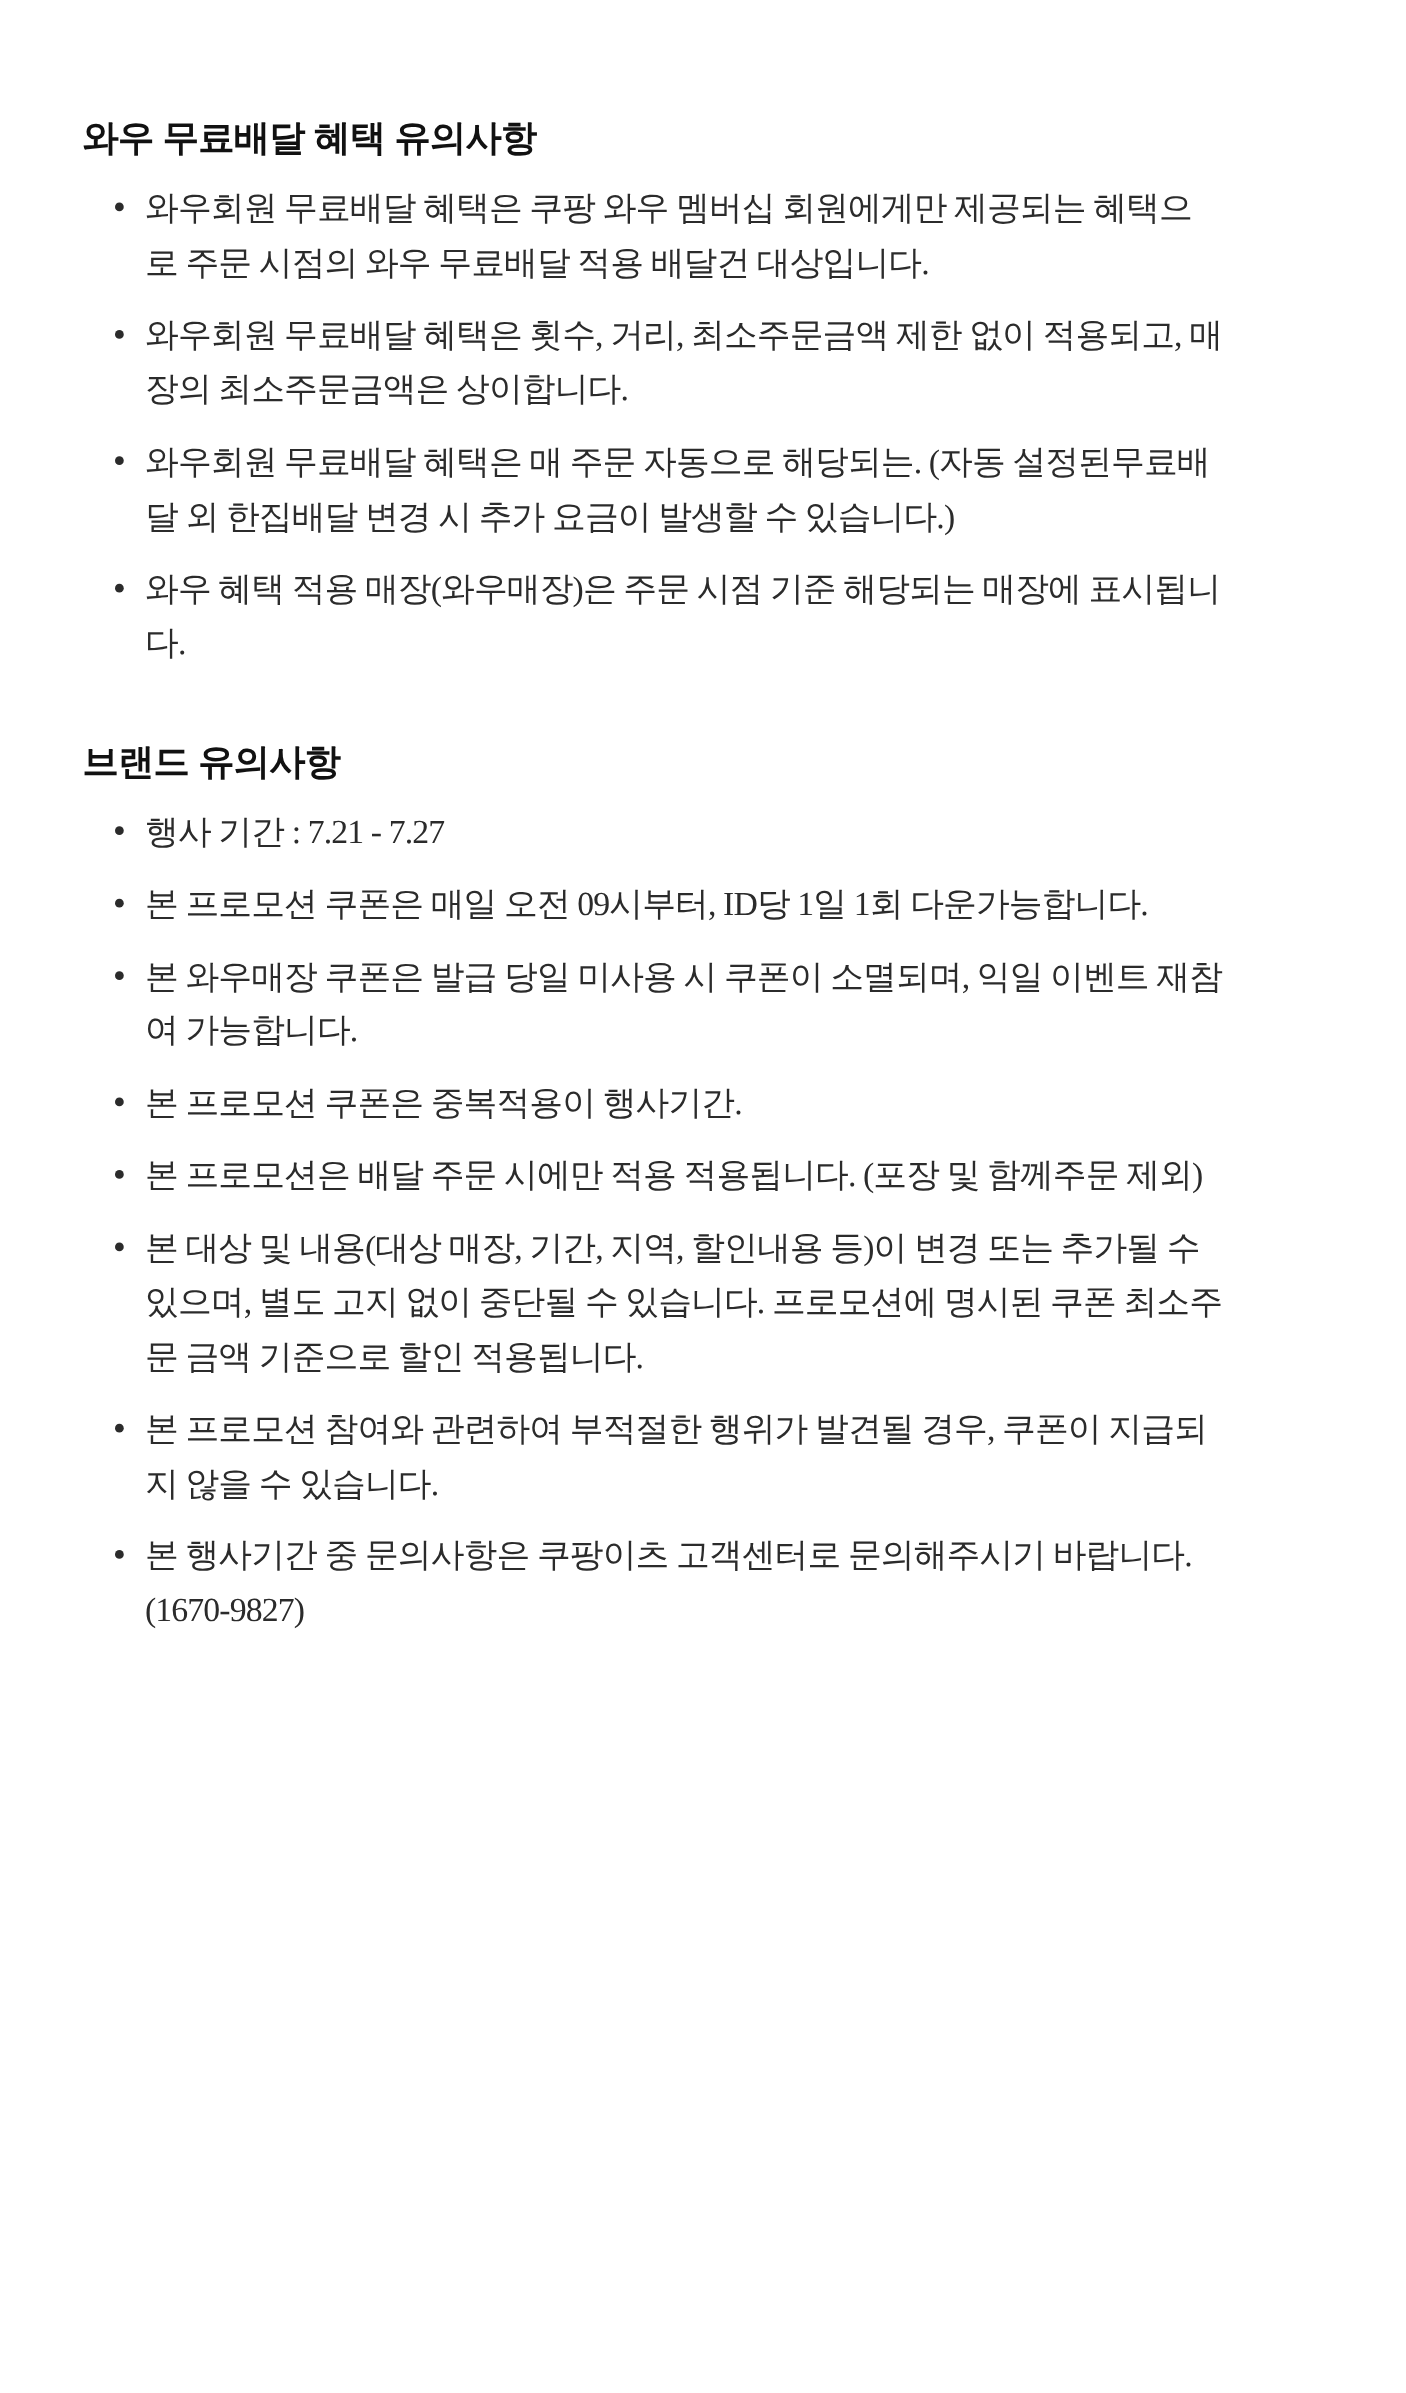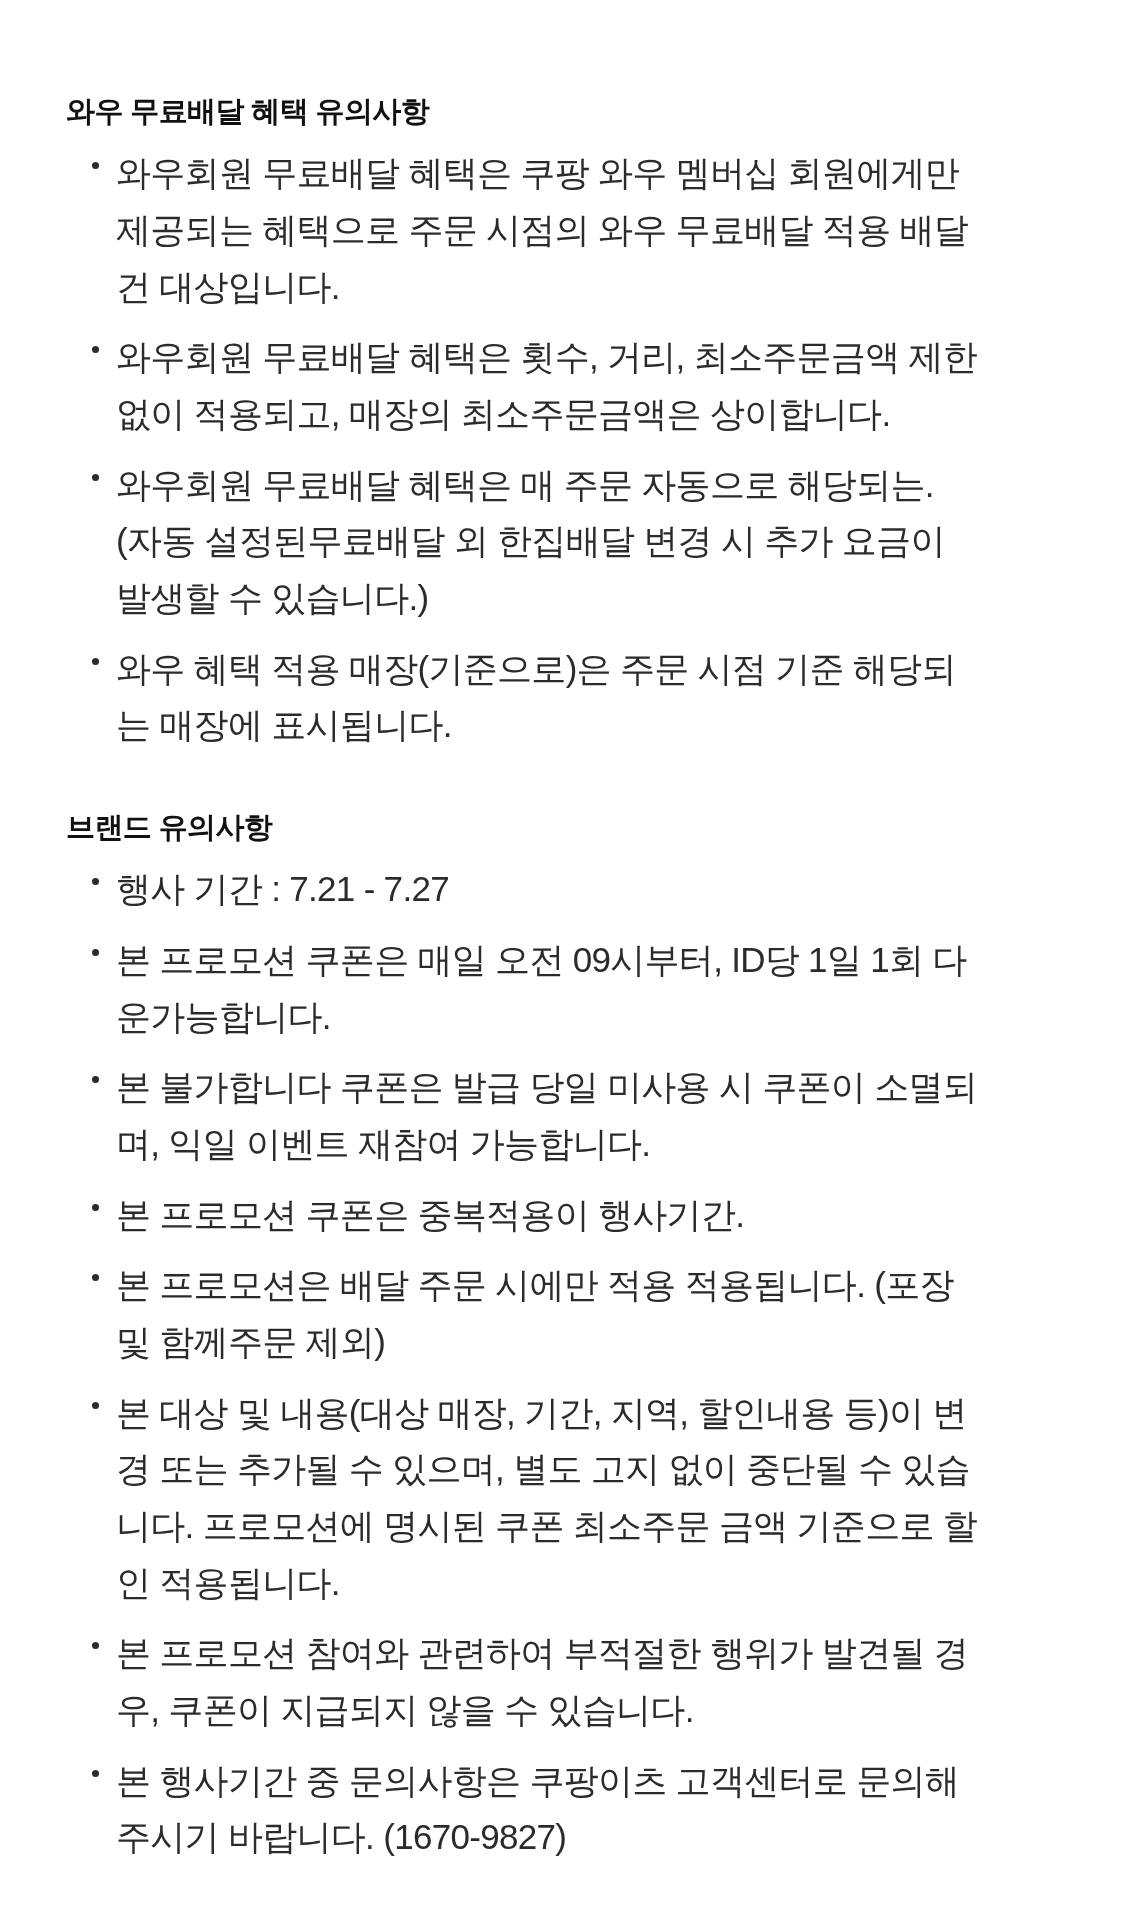--- a/index.html
+++ b/index.html
@@ -37,26 +37,27 @@
   }
   ul.notice-list {
     list-style: none;
     margin: 0;
     padding: 0;
   }
   ul.notice-list > li {
     position: relative;
     padding-left: 50px;
     margin-bottom: 14px;
-    font-size: 35px;
+    font-size: 27px;
     line-height: 1.62;
     letter-spacing: -0.7px;
     color: #2b2b2b;
     font-weight: 400;
     max-width: 930px;
+    font-family: Liberation Serif, serif;
   }
   ul.notice-list > li:last-child {
     margin-bottom: 0;
   }
   ul.notice-list > li .bullet {
     position: absolute;
     left: 26px;
     top: 17px;
     width: 7px;
     height: 7px;
@@ -90,39 +91,39 @@
       <li>
         <span class="bullet"></span>
         <span class="item-text">와우회원 무료배달 혜택은 횟수, 거리, 최소주문금액 제한 없이 적용되고, 매장의 최소주문금액은 상이합니다.</span>
       </li>
       <li>
         <span class="bullet"></span>
         <span class="item-text">와우회원 무료배달 혜택은 매 주문 자동으로 해당되는. (자동 설정된무료배달 외 한집배달 변경 시 추가 요금이 발생할 수 있습니다.)</span>
       </li>
       <li>
         <span class="bullet"></span>
-        <span class="item-text">와우 혜택 적용 매장(기준으로)은 주문 시점 기준 해당되는 매장에 표시됩니다.</span>
+        <span class="item-text">와우 혜택 적용 매장(와우매장)은 주문 시점 기준 해당되는 매장에 표시됩니다.</span>
       </li>
     </ul>
   </div>
 
   <div class="section">
     <h2 class="section-title">브랜드 유의사항</h2>
     <ul class="notice-list">
       <li>
         <span class="bullet"></span>
         <span class="item-text">행사 기간 : 7.21 - 7.27</span>
       </li>
       <li>
         <span class="bullet"></span>
         <span class="item-text">본 프로모션 쿠폰은 매일 오전 09시부터, ID당 1일 1회 다운가능합니다.</span>
       </li>
       <li>
         <span class="bullet"></span>
-        <span class="item-text">본 불가합니다 쿠폰은 발급 당일 미사용 시 쿠폰이 소멸되며, 익일 이벤트 재참여 가능합니다.</span>
+        <span class="item-text">본 와우매장 쿠폰은 발급 당일 미사용 시 쿠폰이 소멸되며, 익일 이벤트 재참여 가능합니다.</span>
       </li>
       <li>
         <span class="bullet"></span>
         <span class="item-text">본 프로모션 쿠폰은 중복적용이 행사기간.</span>
       </li>
       <li>
         <span class="bullet"></span>
         <span class="item-text">본 프로모션은 배달 주문 시에만 적용 적용됩니다. (포장 및 함께주문 제외)</span>
       </li>
       <li>

